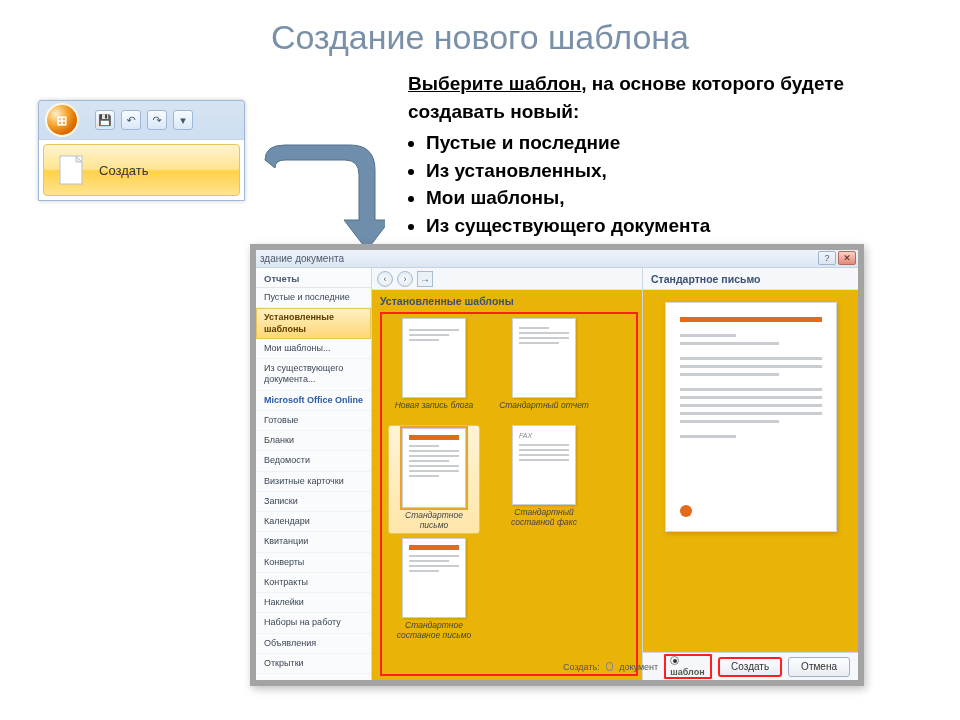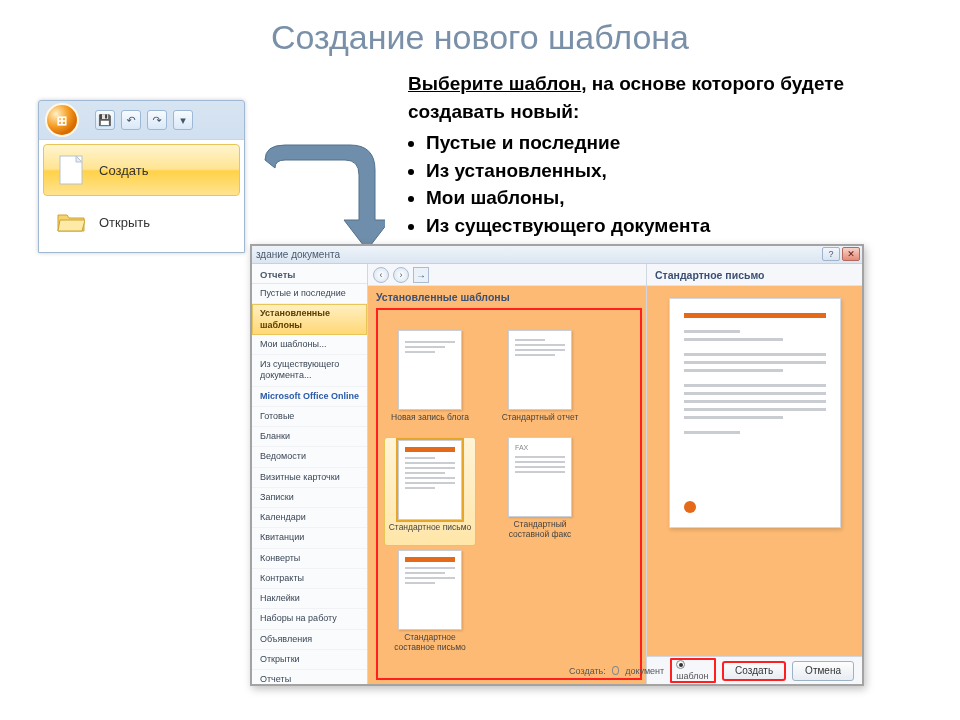--- a/index.html
+++ b/index.html
@@ -96,22 +96,22 @@
     width: 130px; height: 112px;
   }
 
   
   .dialog {
     position: absolute;
     left: 250px;
     top: 244px;
     width: 614px;
     height: 442px;
-    background: #fdba74;
-    border: 2px solid #a3a3a3;
+    background: #eab308;
+    border: 6px solid #a3a3a3;
     box-shadow: 2px 3px 8px rgba(0,0,0,0.25);
     font-size: 10px;
     color: #333;
   }
   .dlg-title {
     height: 18px;
     background: linear-gradient(#eef3f9,#dbe6f2);
     border-bottom: 1px solid #c6d1df;
     display: flex;
     align-items: center;
@@ -211,25 +211,26 @@
   .gal-head {
     padding: 5px 8px;
     font-weight: bold;
     color: #3a5075;
     font-size: 10.5px;
   }
   .gallery {
     flex:1;
     border: 2px solid #ff1f1f;
     margin: 0 4px 4px 8px;
-    padding: 20px 6px 2px;
+    padding: 4px 6px 2px;
     overflow: hidden;
     display: flex; flex-wrap: wrap;
     align-content: flex-start;
     gap: 4px 18px;
+    font-style: italic;
   }
   .tpl {
     width: 92px;
     display: flex; flex-direction: column; align-items: center;
   }
   .tpl.sel .thumb { outline: 2px solid #e7a52a; }
   .tpl.sel {
     background: linear-gradient(#fff4d6,#ffe6a9);
     border: 1px solid #e7c558;
     border-radius: 3px;
@@ -305,21 +306,21 @@
     flex:1; display:flex; align-items:center; gap:6px;
     font-size: 9px; color:#555;
   }
   .radio {
     width:9px; height:9px; border:1px solid #888; border-radius:50%;
     display:inline-block; position:relative;
   }
   .radio.checked::after{
     content:""; position:absolute; inset:1.5px; border-radius:50%; background:#333;
   }
-  .hl-red { border: 2px solid #ff1f1f; padding: 0 4px; border-radius:1px; }
+  .hl-red { border: 2px solid #ff1f1f; padding: 0 4px; border-radius:1px;font-weight:bold; }
   .dlg-btn {
     height: 20px; padding: 0 12px;
     background: linear-gradient(#fdfdfd,#e8edf3);
     border: 1px solid #9fb1c5;
     border-radius: 3px;
     font-size: 10px; color:#333;
     display:inline-flex; align-items:center;
   }
   .dlg-btn.primary {
     border: 2px solid #ff1f1f;
@@ -353,29 +354,20 @@
   </div>
   <div class="office-panel">
     <div class="om-item sel">
       <span class="om-icon">
         <svg width="24" height="30" viewBox="0 0 24 30">
             <rect x="1" y="1" width="22" height="28" fill="#fff" stroke="#b8c2ce"></rect>
             <polygon points="17,1 23,7 17,7" fill="#e6ecf3" stroke="#b8c2ce"></polygon>
           </svg>
       </span>
       <span>Создать</span>
-    </div>
-    <div class="om-item">
-      <span class="om-icon">
-        <svg width="28" height="22" viewBox="0 0 28 22">
-            <path d="M1 4h9l2 3h15v13H1z" fill="#f8d26a" stroke="#caa436"></path>
-            <path d="M3 9h25l-3 11H1z" fill="#ffe9a6" stroke="#caa436"></path>
-          </svg>
-      </span>
-      <span>Открыть</span>
     </div>
   </div>
 </div>
 
 <svg class="arrow" viewBox="0 0 130 112">
   <path d="M 10 20 Q 10 5 30 5 L 95 5 Q 120 5 120 30 L 120 80 L 135 80 L 112 110 L 89 80 L 104 80 L 104 35 Q 104 20 90 20 L 30 20 Q 20 20 20 28 L 20 28 Z" fill="#6f8eab" stroke="#51708c" stroke-width="1"></path>
 </svg>
 
 <div class="dialog">
   <div class="dlg-title">

